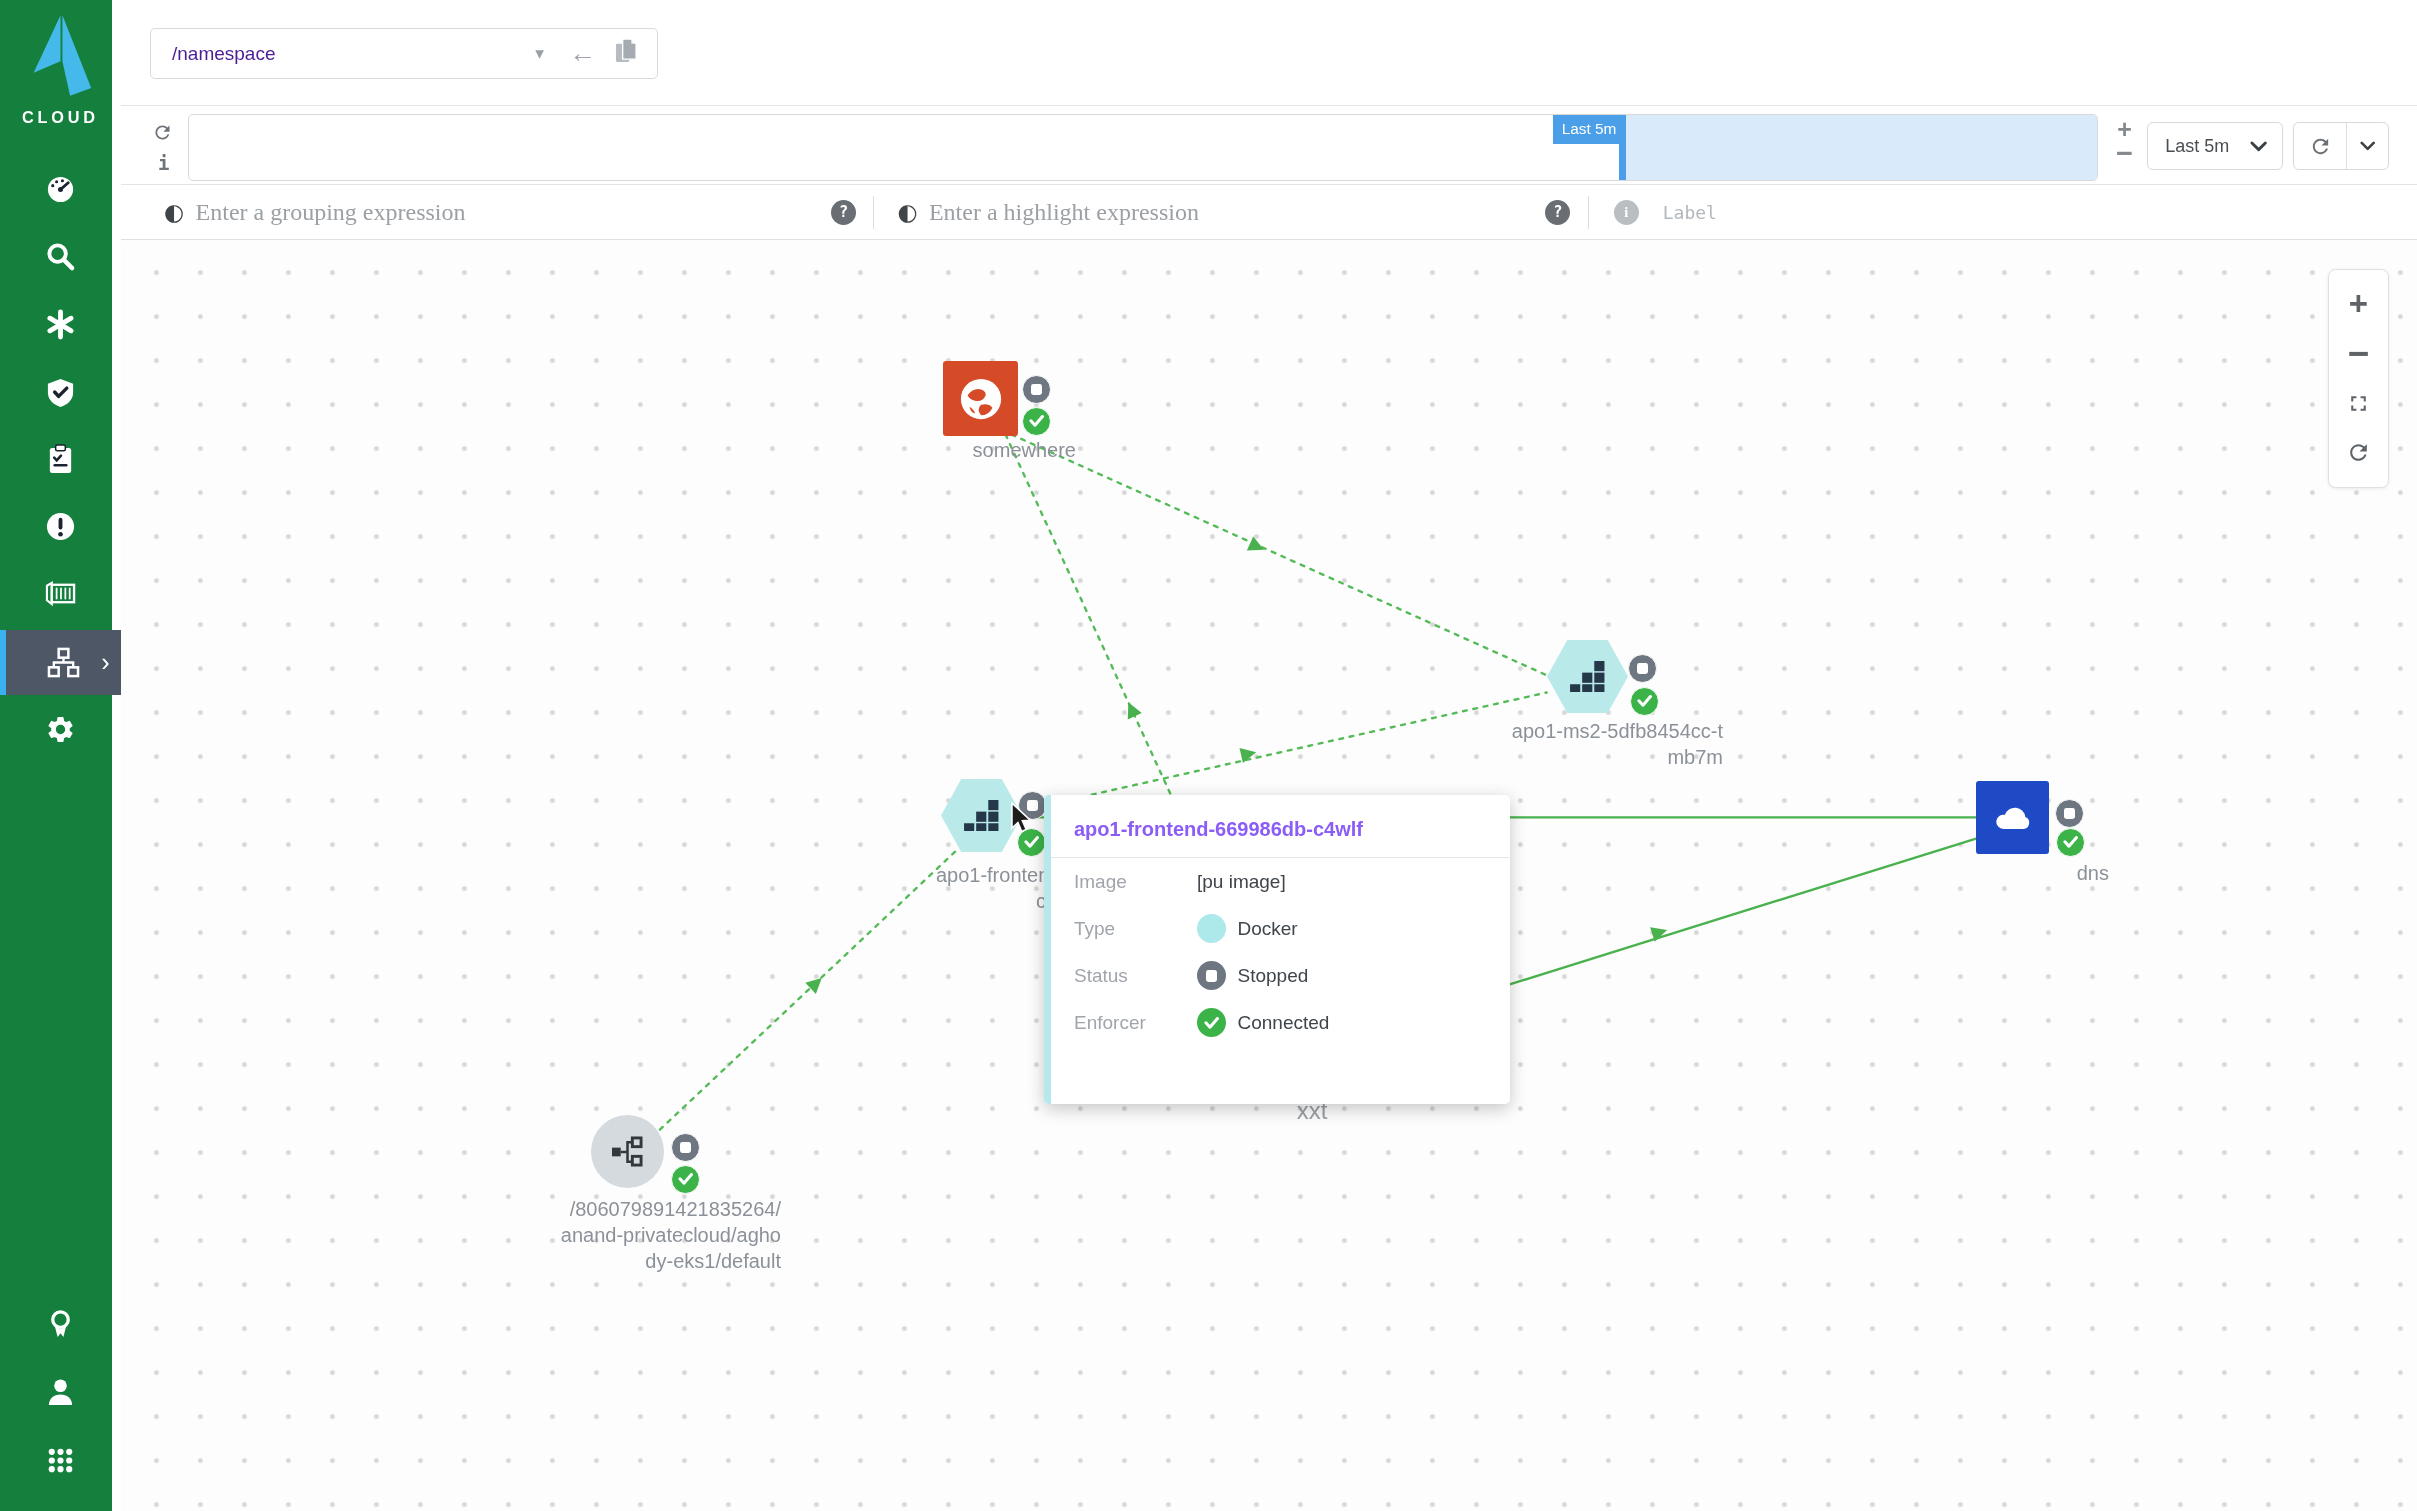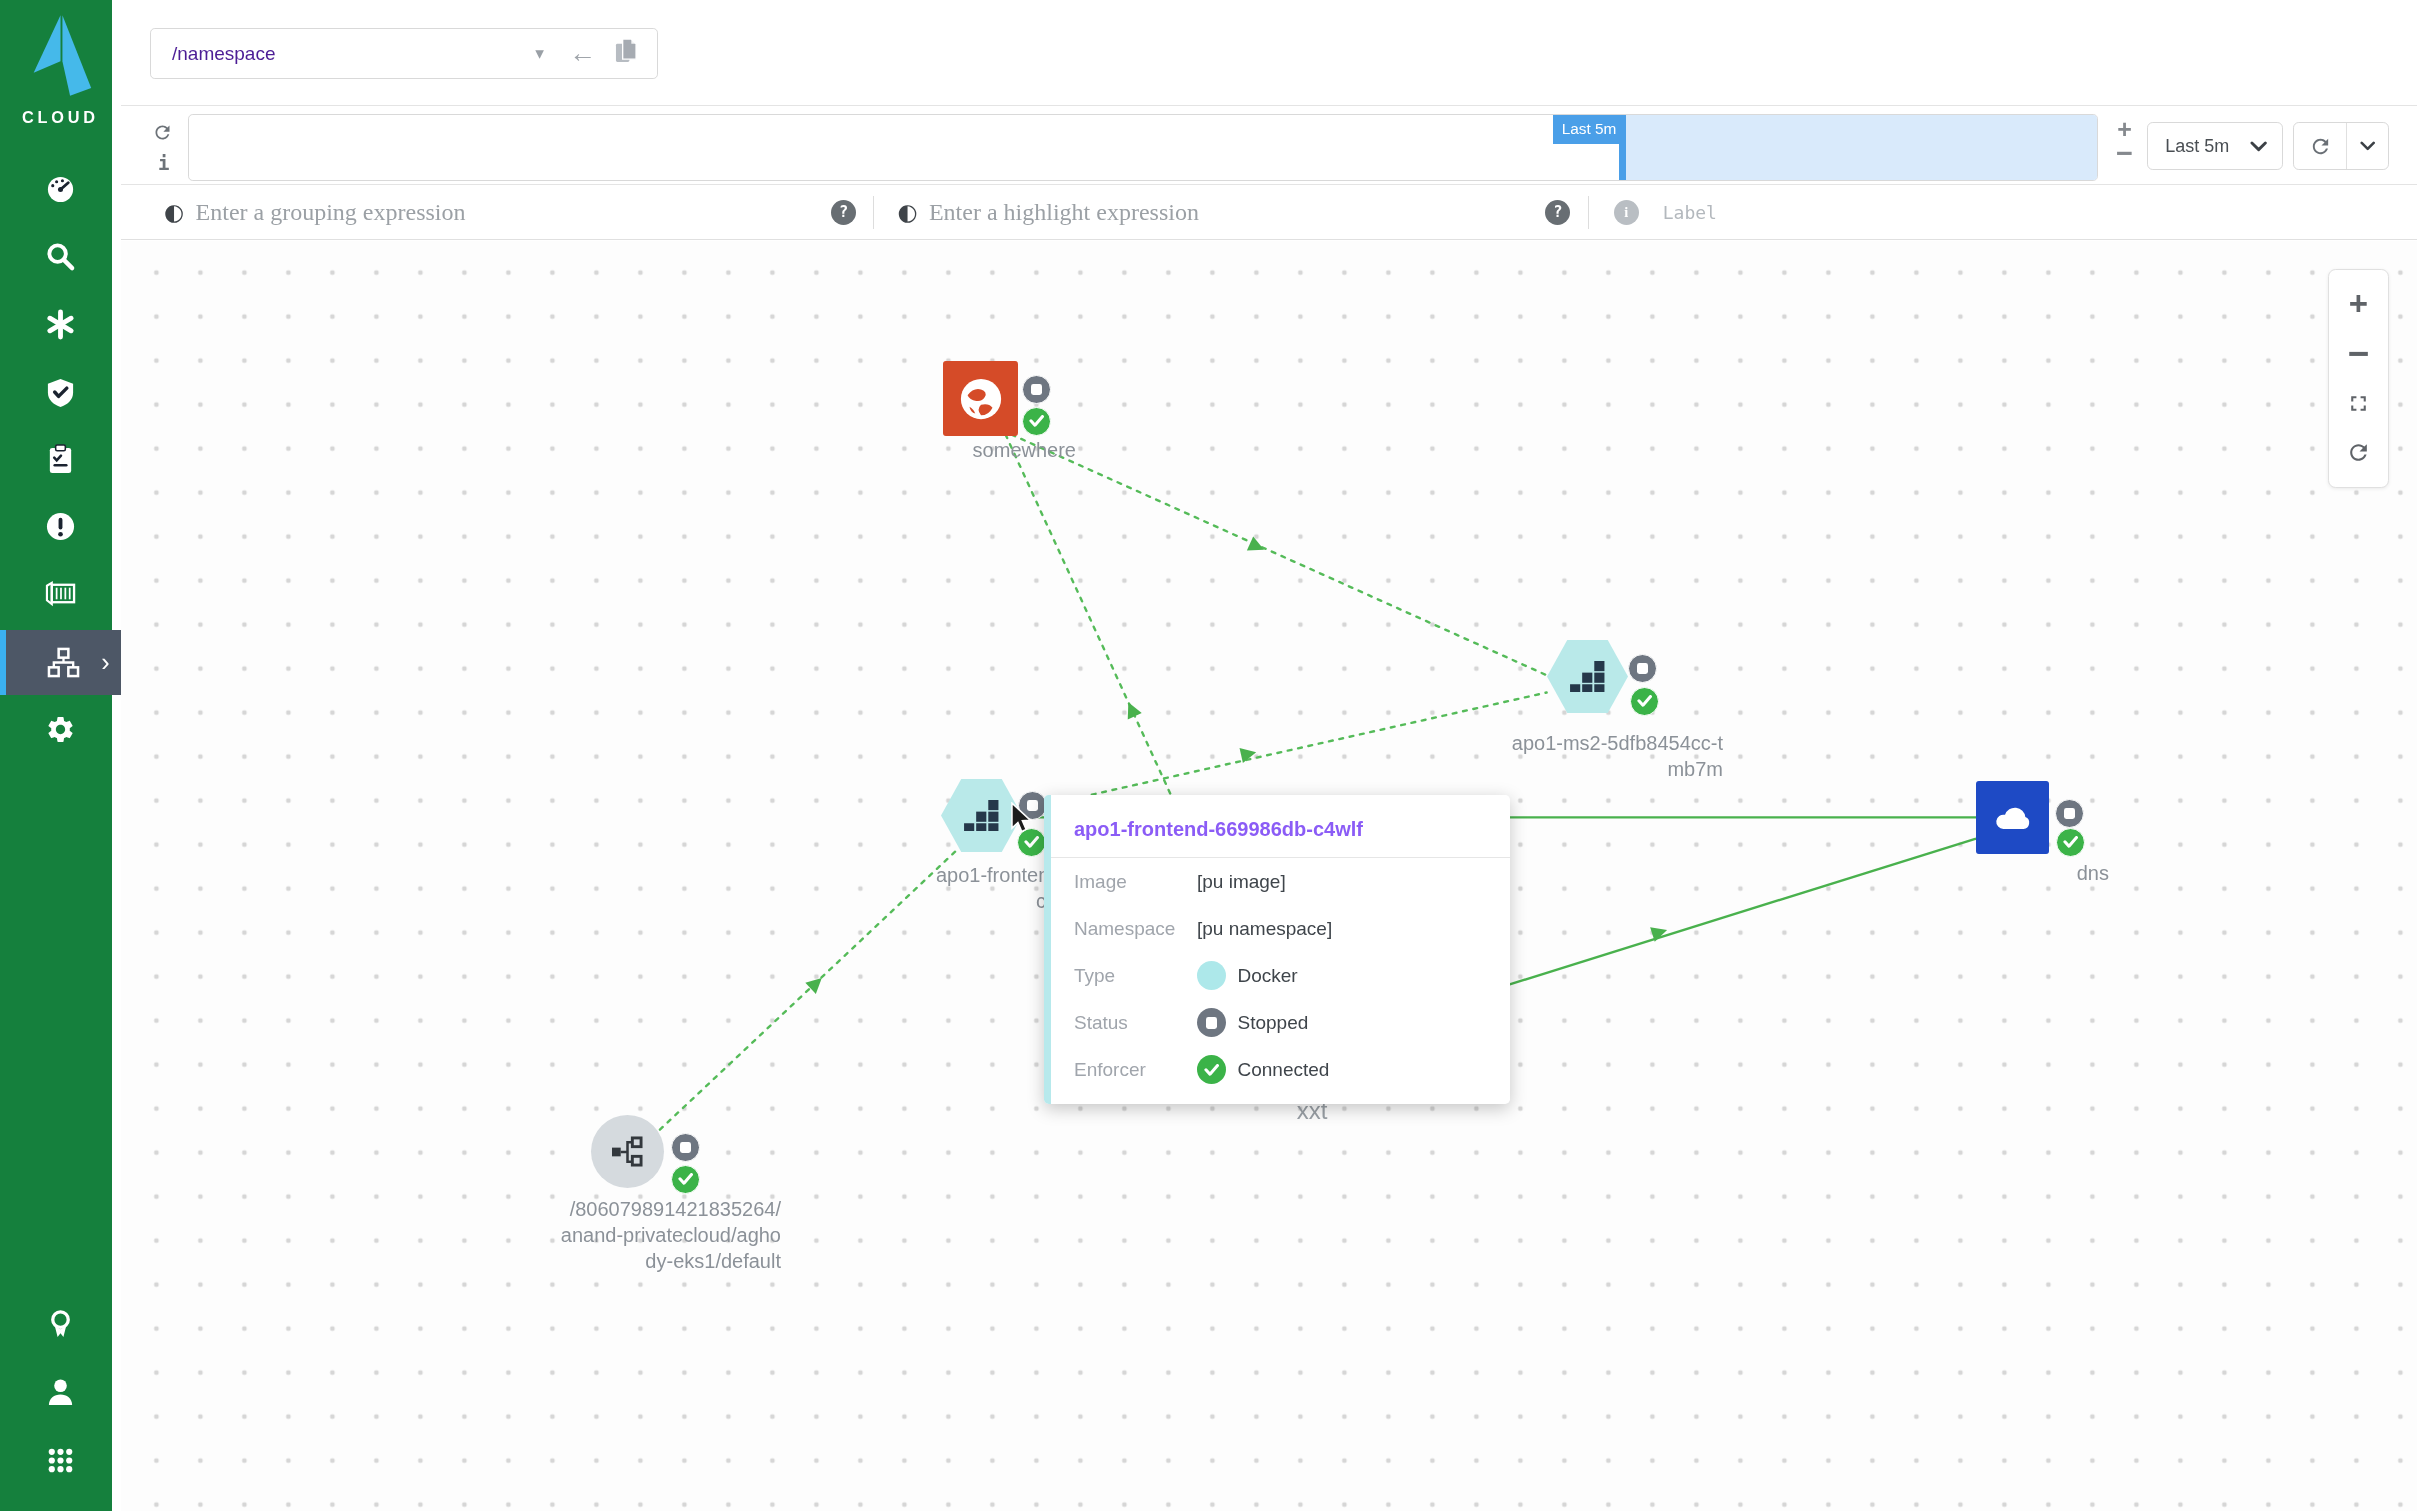--- a/index.html
+++ b/index.html
@@ -327,21 +327,21 @@
       </svg>
     </div>
     <span class="badge stop" style="left:1507px; top:413px">
         <i></i>
       </span>
     <span class="badge ok" style="left:1509px; top:446px">
       <svg width="15.4" height="12.5" viewBox="0 0 16 13">
           <path d="M2 6 l4.2 4.6 L14 1.6" fill="none" stroke="#fff" stroke-width="3.2" stroke-linecap="round" stroke-linejoin="round"></path>
         </svg>
     </span>
-    <div class="nlabel" style="left:1333px; top:489px; width:269px">
+    <div class="nlabel" style="left:1333px; top:477px; width:269px">
       <span>apo1-ms2-5dfb8454cc-t</span><br>
       <span>mb7m</span>
     </div>
 
     <div class="gnode hexa" style="left:820px; top:538px; width:81px; height:73px; background:#b9e9e9;">
       <svg width="35" height="31" viewBox="0 0 36 32">
         <g fill="#25384a">
           <rect x="25" y="0" width="10.5" height="10.5"></rect>
           <rect x="12.5" y="12" width="10.5" height="10.5"></rect>
             <rect x="25" y="12" width="10.5" height="10.5"></rect>
@@ -407,25 +407,20 @@
 
     <div id="tooltip">
       <div id="tt-title">apo1-frontend-669986db-c4wlf</div>
       <div id="tt-div"></div>
       <div class="tt-row">
         <span class="tt-label">Image</span>
         <span class="tt-marker none"></span>
         <span class="tt-value">[pu image]</span>
       </div>
       <div class="tt-row">
-        <span class="tt-label">Namespace</span>
-        <span class="tt-marker none"></span>
-        <span class="tt-value">[pu namespace]</span>
-      </div>
-      <div class="tt-row">
         <span class="tt-label">Type</span>
         <span class="tt-marker docker"></span>
         <span class="tt-value">Docker</span>
       </div>
       <div class="tt-row">
         <span class="tt-label">Status</span>
         <span class="tt-marker stopped">
             <i></i>
           </span>
         <span class="tt-value">Stopped</span>

